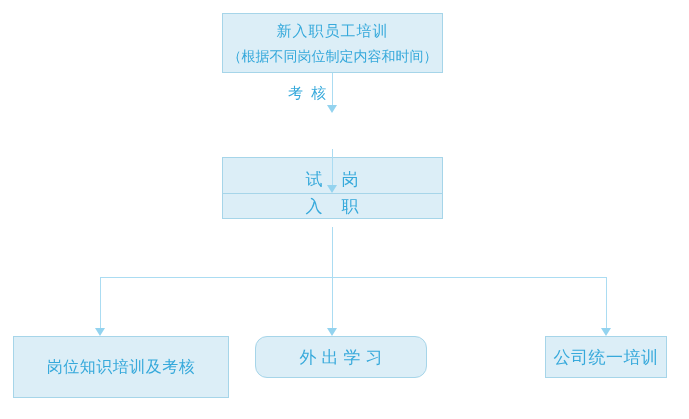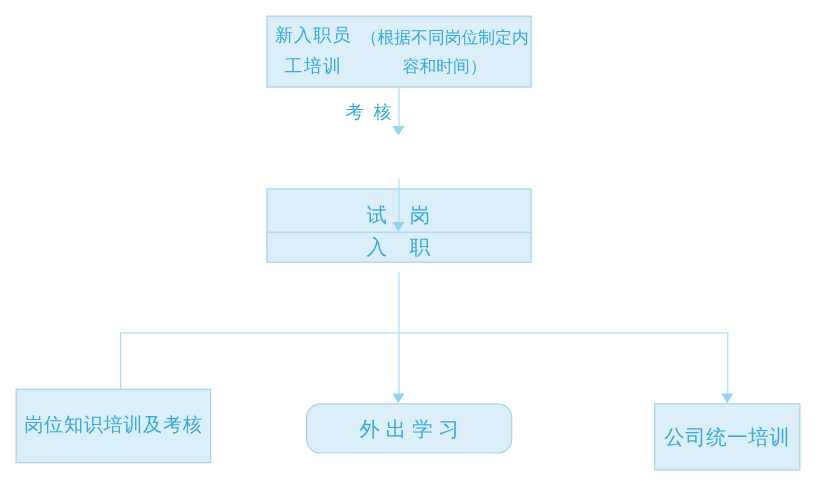--- a/index.html
+++ b/index.html
@@ -15,21 +15,21 @@
     background: var(--canvas-background, #ffffff);
     overflow: hidden;
   }
   .node {
     position: absolute;
     box-sizing: border-box;
     background: var(--node-fill, #dceef7);
     border: 1px solid var(--node-border, #a6d5e9);
     color: var(--text, #36a9db);
     display: flex;
-    flex-direction: row;
+    flex-direction: column;
     align-items: center;
     justify-content: center;
     text-align: center;
   }
   .node-top-line1 { font-size: 15px; line-height: 26px; letter-spacing: 1px; }
   .node-top-line2 { font-size: 14px; line-height: 24px; letter-spacing: 0px; }
   .node-single { font-size: 17px; letter-spacing: 1px; }
   .node-spread  { font-size: 17px; letter-spacing: 5px; text-indent: 5px; }
   .node-two-line { font-size: 16px; line-height: 26px; letter-spacing: 0.5px; }
   .vline {
@@ -88,25 +88,25 @@
 
   <div class="vline" style="left:100px; top:277px; height:51px;"></div>
   <div class="arrowhead" style="left:95px; top:328px;"></div>
 
   <div class="vline" style="left:332px; top:277px; height:51px;"></div>
   <div class="arrowhead" style="left:327px; top:328px;"></div>
 
   <div class="vline" style="left:606px; top:277px; height:51px;"></div>
   <div class="arrowhead" style="left:601px; top:328px;"></div>
 
-  <div class="node" style="left:13px; top:324px; width:163px; height:62px;">
+  <div class="node" style="left:13px; top:336px; width:216px; height:62px;">
     <div class="node-two-line">岗位知识培训及考核</div>
   </div>
 
   <div class="node" style="left:255px; top:336px; width:172px; height:42px;border-radius:12px;">
     <div class="node-spread">外出学习</div>
   </div>
 
-  <div class="node" style="left:545px; top:336px; width:122px; height:56px;">
+  <div class="node" style="left:545px; top:336px; width:122px; height:42px;">
     <div class="node-single" style="letter-spacing:0.5px;">公司统一培训</div>
   </div>
 
 </div>
 
 </body></html>

